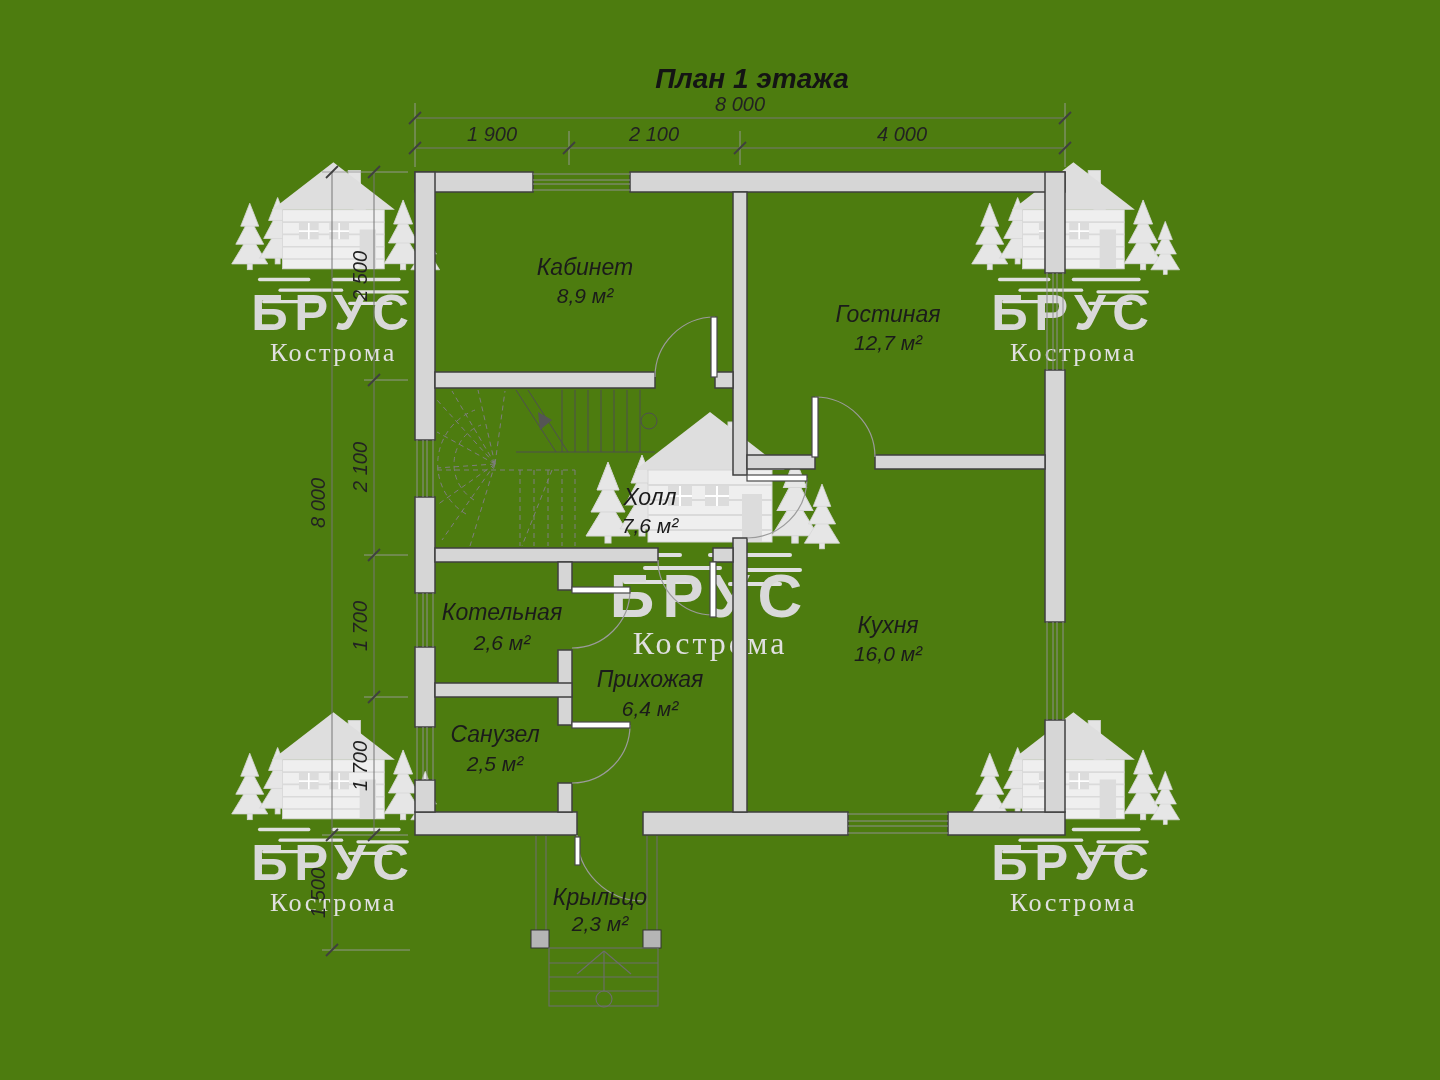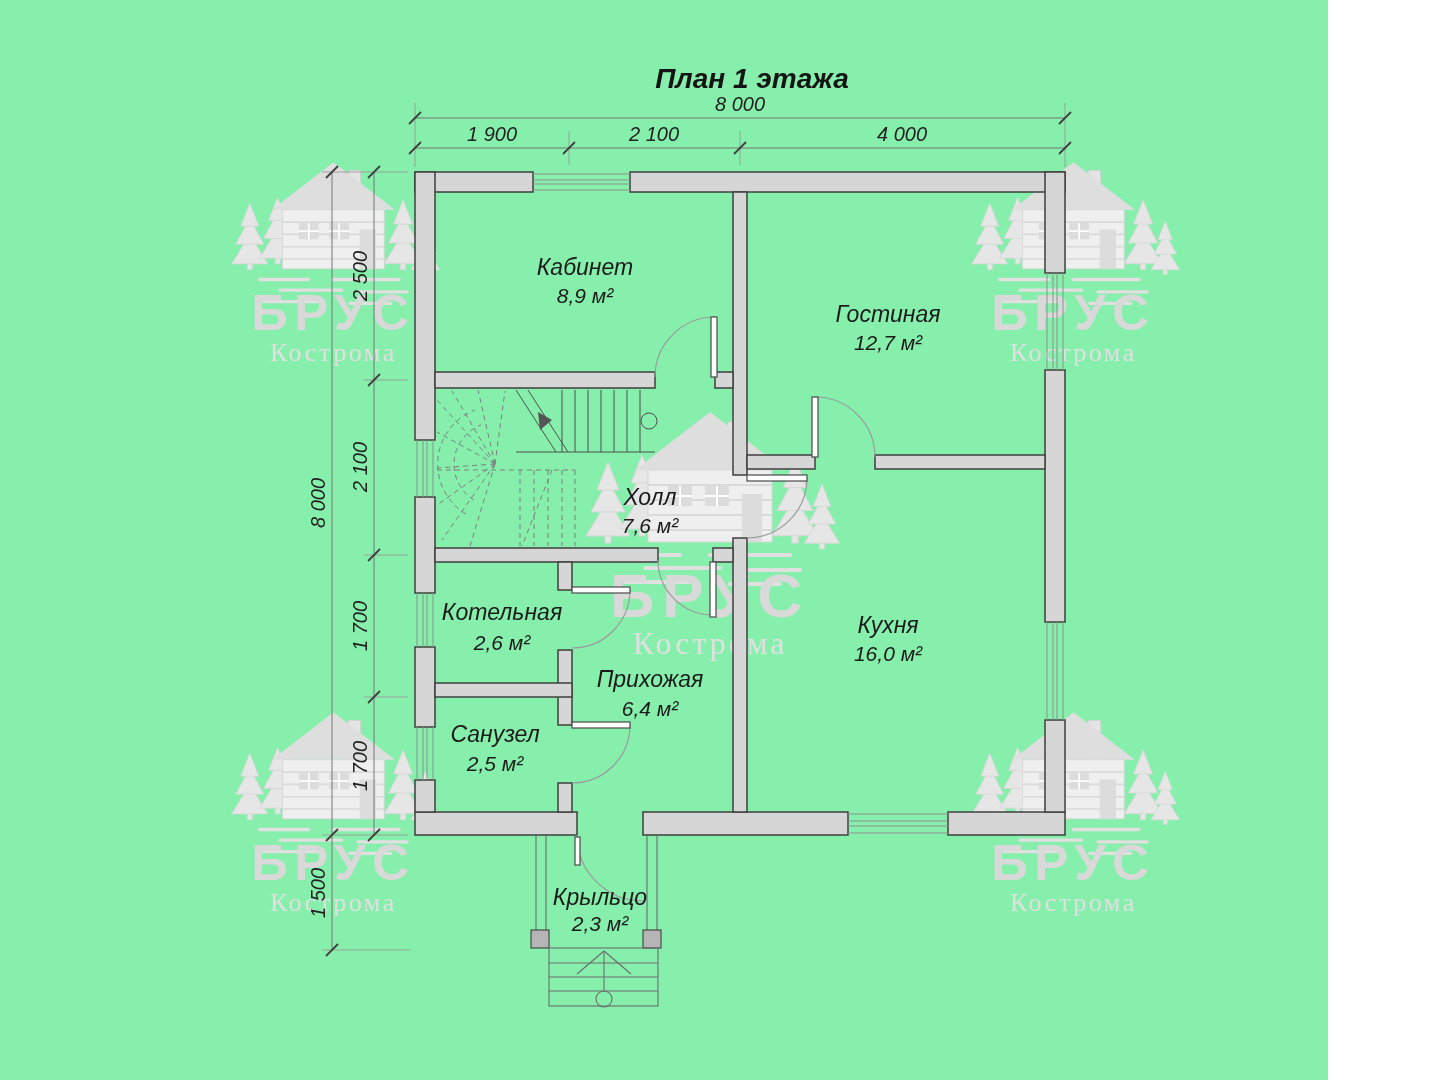--- a/index.html
+++ b/index.html
@@ -1,16 +1,16 @@
 <!DOCTYPE html>
 <html><head>
 <meta charset="utf-8">
 <style>
   html,body{margin:0;padding:0;background:#ffffff;}
-  .canvas{position:relative;width:1328px;height:1080px;background:#86efac;overflow:hidden;text-align:right;}
+  .canvas{position:relative;width:1440px;height:1080px;background:#4d7c0f;overflow:hidden;text-align:right;}
   svg{display:block;}
   .t-title{font-family:"Liberation Sans",sans-serif;font-style:italic;font-weight:700;font-size:28px;fill:#141414;}
   .t-room{font-family:"Liberation Sans",sans-serif;font-style:italic;font-weight:400;font-size:23px;fill:#1b1b1b;}
   .t-area{font-family:"Liberation Sans",sans-serif;font-style:italic;font-weight:400;font-size:21px;fill:#1b1b1b;}
   .t-dim{font-family:"Liberation Sans",sans-serif;font-style:italic;font-weight:400;font-size:20px;fill:#222222;}
   .wm-brand{font-family:"Liberation Sans",sans-serif;font-weight:700;font-size:62px;fill:#d9d9d9;letter-spacing:8px;}
   .wm-city{font-family:"Liberation Serif",serif;font-weight:400;font-size:32px;fill:#e0e0e0;letter-spacing:3px;}
   .wall{fill:#d6d6d6;stroke:#3f3f3f;stroke-width:1.5;}
   .win{stroke:#8f8f8f;stroke-width:1;}
   .door-arc{fill:none;stroke:#9b9b9b;stroke-width:1.2;}

